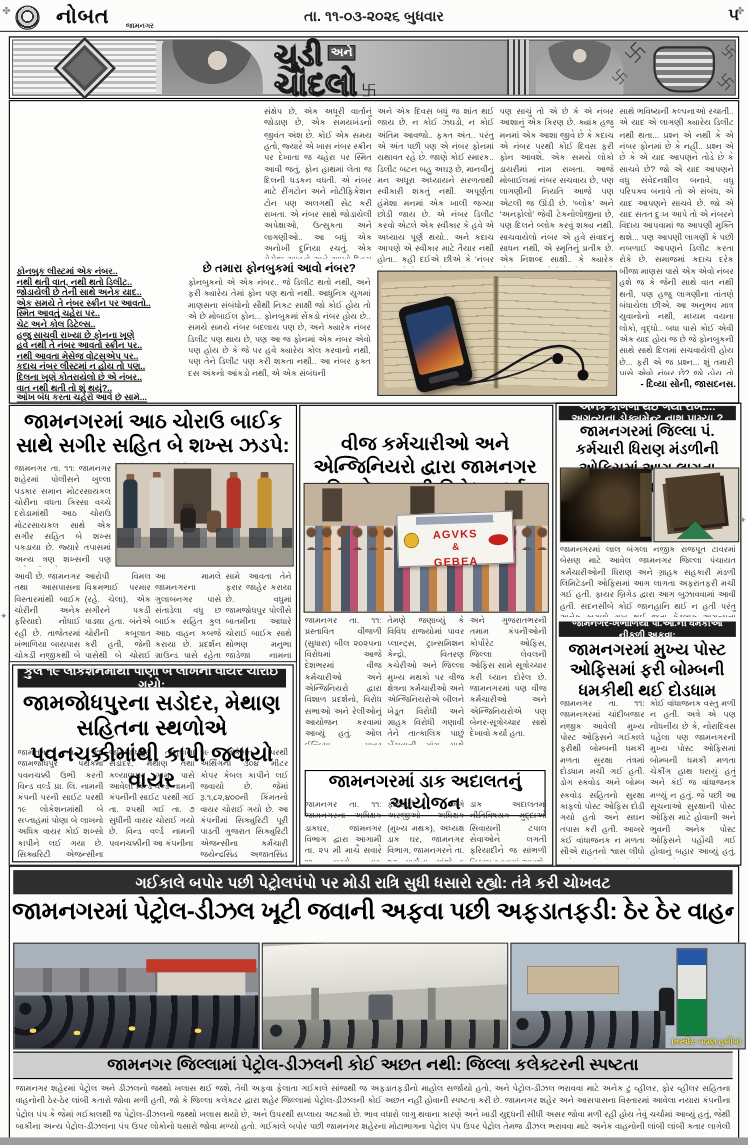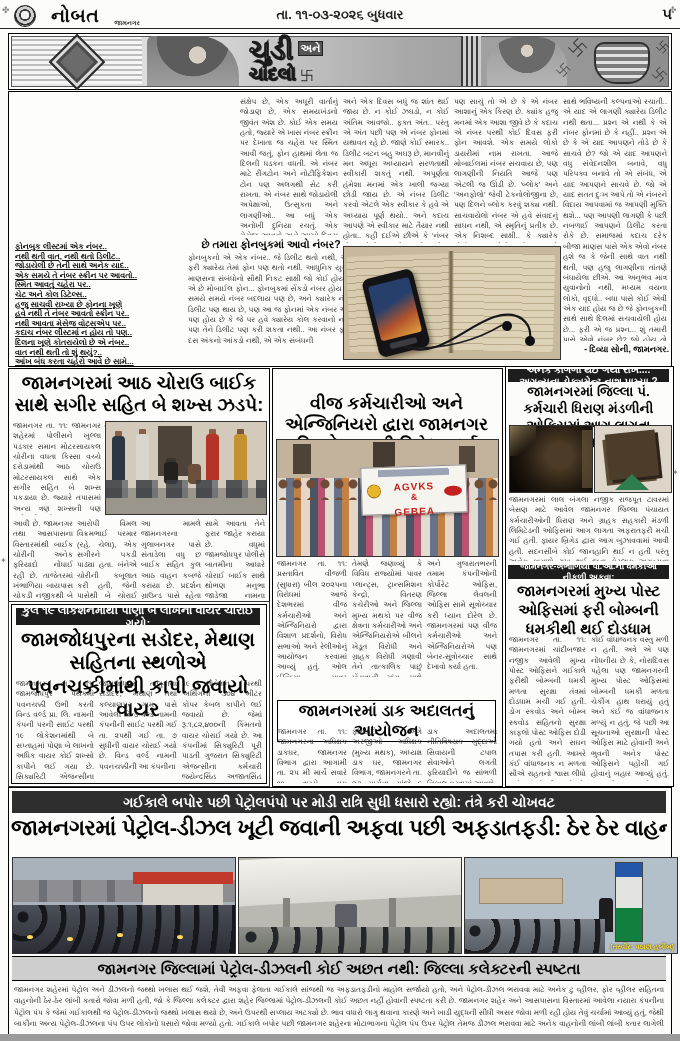--- a/index.html
+++ b/index.html
@@ -38,21 +38,21 @@
   <div class="abs" style="left:0;top:28px;width:680px;height:0;border-top:1.5px solid #2a2a2a;"></div>
 
   <div class="abs box" style="left:8px;top:33px;width:662px;height:55px;background:linear-gradient(90deg,#ececec 0%,#d6d6d6 30%,#a8a8a8 60%,#8d8d8d 100%);box-shadow:inset 0 0 0 2px #fff, inset 0 0 0 3px #555;">
     <div class="abs" style="left:3px;top:3px;width:130px;height:47px;background:repeating-linear-gradient(0deg,#f5f5f5 0 3px,#bcbcbc 3px 5px);"></div>
     <div class="abs" style="left:48px;top:8px;width:36px;height:36px;transform:rotate(45deg);background:#6b6b6b;border:2px solid #2e2e2e;box-shadow:inset 0 0 0 3px #dcdcdc,inset 0 0 0 6px #4a4a4a;"></div>
     <div class="abs" style="left:138px;top:2px;width:92px;height:50px;background:radial-gradient(circle at 55% 38%,#d8cfc4 0 14%,transparent 15%),radial-gradient(ellipse at 50% 10%,#5c5c5c 0 55%,transparent 56%),linear-gradient(180deg,#7c7c7c,#9d9d9d);border-radius:6px 40px 0 0;"></div>
     <div class="abs" style="left:240px;top:1px;width:210px;height:52px;color:#fff;">
       <span style="font-size:27px;font-weight:bold;-webkit-text-stroke:1.2px #1a1a1a;text-shadow:1px 1px 0 #333;vertical-align:top;">ચુડી</span>
       <span style="font-size:11px;font-weight:bold;color:#fff;background:#555;border:1px solid #222;padding:0 2px;vertical-align:top;margin-top:6px;display:inline-block;">અને</span>
       <br>
-      <span style="font-size:18px;font-weight:bold;-webkit-text-stroke:1.2px #1a1a1a;text-shadow:1px 1px 0 #333;line-height:0.8;">ચાંદલો</span>
+      <span style="font-size:29px;font-weight:bold;-webkit-text-stroke:1.2px #1a1a1a;text-shadow:1px 1px 0 #333;line-height:0.8;">ચાંદલો</span>
       <span style="font-size:13px;color:#2b2b2b;">卐</span>
     </div>
     <div class="abs" style="left:452px;top:2px;width:20px;height:50px;background:repeating-linear-gradient(90deg,#3c3c3c 0 2px,#cfcfcf 2px 5px);"></div>
     <div class="abs" style="left:478px;top:3px;width:80px;height:49px;background:radial-gradient(circle at 50% 28%,#d9d0c5 0 11%,transparent 12%),radial-gradient(ellipse at 50% 8%,#6a6a6a 0 50%,transparent 51%),linear-gradient(180deg,#9a9a9a,#b5b5b5);border-radius:30px 30px 0 0;"></div>
     <div class="abs" style="left:560px;top:4px;font-size:16px;color:#3d3d3d;transform:rotate(45deg);">卐</div>
     <div class="abs" style="left:548px;top:28px;font-size:12px;color:#4a4a4a;transform:rotate(45deg);">卐</div>
     <div class="abs" style="left:648px;top:6px;font-size:11px;color:#3d3d3d;transform:rotate(45deg);">卐</div>
     <div class="abs" style="left:644px;top:32px;font-size:13px;color:#444;transform:rotate(45deg);">卐</div>
     <div class="abs" style="left:585px;top:8px;width:52px;height:38px;background:repeating-linear-gradient(0deg,#7c7c7c 0 4px,#e2e2e2 4px 7px);border:2px solid #2f2f2f;border-radius:10px 10px 22px 22px;"></div>
   </div>
@@ -74,42 +74,42 @@
       <div class="poemline">ચેટ અને કોલ ડિટેલ્સ..</div>
       <div class="poemline">હજુ સાચવી રાખ્યા છે ફોનના ખૂણે</div>
       <div class="poemline">હવે નથી તે નંબર આવતો સ્ક્રીન પર..</div>
       <div class="poemline">નથી આવતા મેસેજ વોટ્સએપ પર..</div>
       <div class="poemline">કદાચ નંબર લીસ્ટમાં ન હોય તો પણ..</div>
       <div class="poemline">દિલના ખૂણે કોતરાયેલો છે એ નંબર..</div>
       <div class="poemline">વાત નથી થતી તો શું થયું?..</div>
       <div class="poemline">આંખ બંધ કરતા ચહેરો આવે છે સામે...</div>
     </div>
 
-    <div class="abs" style="left:162px;top:146px;width:166px;height:124px;margin-left:17px;">
+    <div class="abs" style="left:162px;top:146px;width:166px;height:124px;">
       <div style="font-size:10.5px;font-weight:bold;text-align:center;margin-bottom:2px;color:#000;">છે તમારા ફોનબુકમાં આવો નંબર?</div>
       <div class="bodytext" style="height:106px;">ફોનબુકનો એ એક નંબર.. જે ડિલીટ થતો નથી, અને ફરી ક્યારેય તેમાં ફોન પણ થતો નથી. આધુનિક યુગમાં માણસના સંબંધોનો સૌથી નિકટ સાક્ષી જો કોઈ હોય તો એ છે મોબાઈલ ફોન... ફોનબુકમાં સેંકડો નંબર હોય છે.. સમયે સમયે નંબર બદલાય પણ છે, અને ક્યારેક નંબર ડિલીટ પણ થાય છે, પણ આ જ ફોનમાં એક નંબર એવો પણ હોય છે કે જે પર હવે ક્યારેય કોલ કરવાનો નથી, પણ તેને ડિલીટ પણ કરી શકતા નથી.. આ નંબર ફક્ત દસ અંકનો આંકડો નથી, એ એક સંબંધની</div>
     </div>
 
     <div class="photo" style="left:334px;top:154px;width:216px;height:112px;background:#c8b99c;">
       <div class="abs" style="left:4px;top:8px;width:102px;height:96px;background:repeating-linear-gradient(0deg,#d8cbae 0 6px,#b4a584 6px 7px);border-radius:4px 0 0 4px;transform:rotate(-2deg);"></div>
       <div class="abs" style="left:108px;top:6px;width:102px;height:98px;background:repeating-linear-gradient(0deg,#ddd1b6 0 6px,#baab8a 6px 7px);border-radius:0 4px 4px 0;transform:rotate(1.5deg);"></div>
       <div class="abs" style="left:104px;top:4px;width:6px;height:102px;background:linear-gradient(90deg,transparent,#6f6146,transparent);"></div>
       <div class="abs" style="left:26px;top:26px;width:52px;height:80px;background:#141416;border-radius:7px;transform:rotate(-14deg);box-shadow:2px 3px 5px rgba(40,30,10,0.5);">
         <div class="abs" style="left:5px;top:8px;width:42px;height:56px;background:linear-gradient(160deg,#27406b 0 40%,#b4542c 70%,#e0a03c);border-radius:3px;"></div>
         <div class="abs" style="left:12px;top:68px;width:28px;height:6px;background:#3c3c40;border-radius:3px;"></div>
       </div>
       <svg class="abs" style="left:0;top:0;" width="214" height="110" viewBox="0 0 214 110">
         <path d="M60 100 C 95 112, 120 80, 150 70 C 175 62, 188 76, 186 92" stroke="#16161a" stroke-width="2.2" fill="none"></path>
         <path d="M60 100 C 100 104, 135 92, 158 78" stroke="#1e1e22" stroke-width="1.6" fill="none"></path>
         <circle cx="186" cy="94" r="5" fill="#101014"></circle>
         <circle cx="163" cy="79" r="5" fill="#101014"></circle>
       </svg>
     </div>
 
-    <div class="abs" style="left:554px;top:252px;width:106px;text-align:right;font-size:8.5px;font-weight:bold;color:#000;">- દિવ્યા સોની, જામનગર.</div>
+    <div class="abs" style="left:554px;top:252px;width:106px;text-align:right;font-size:8.5px;font-weight:bold;color:#000;">- દિવ્યા સોની, જાસદનસ.</div>
   </div>
 
   <div class="abs box" style="left:8px;top:368px;width:260px;height:417px;">
 
     <div class="headline" style="position:absolute;left:3px;top:3px;width:254px;font-size:18.5px;line-height:1.18;">જામનગરમાં આઠ ચોરાઉ બાઈક સાથે સગીર સહિત બે શખ્સ ઝડપે: ત્રણ ફરાર</div>
 
     <div class="abs bodytext" style="left:4px;top:52px;width:88px;height:94px;">જામનગર તા. ૧૧: જામનગર શહેરમાં પોલીસને ખુલ્લા પડકાર સમાન મોટરસાયકલ ચોરીના વધતા કિસ્સા વચ્ચે દરોડામાંથી આઠ ચોરાઉ મોટરસાયકલ સાથે એક સગીર સહિત બે શખ્સ પકડાયા છે. જ્યારે તપાસમાં અન્ય ત્રણ શખ્સની પણ સંડોવણી સામે</div>
 
     <div class="photo" style="left:96px;top:52px;width:160px;height:92px;background:#d3cabb;">
       <div class="abs" style="left:52px;top:4px;width:34px;height:50px;background:#4e4339;"></div>

